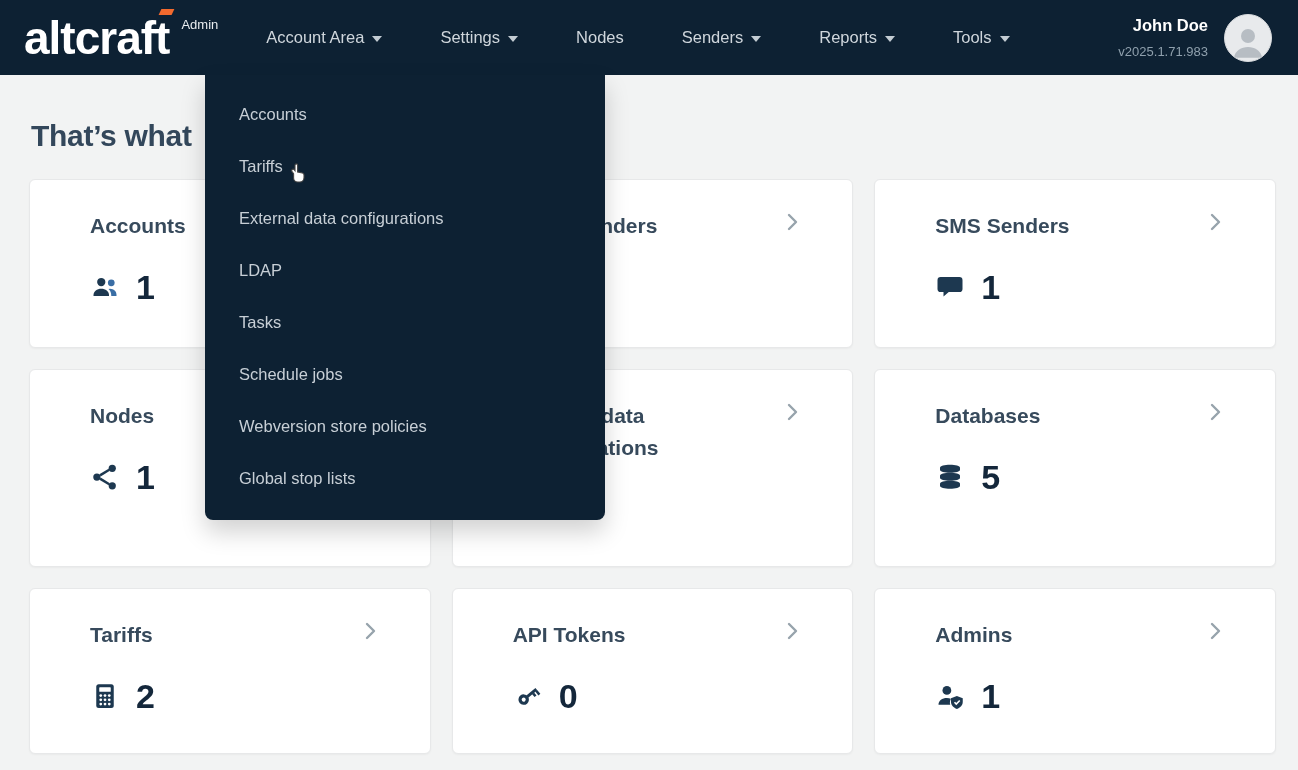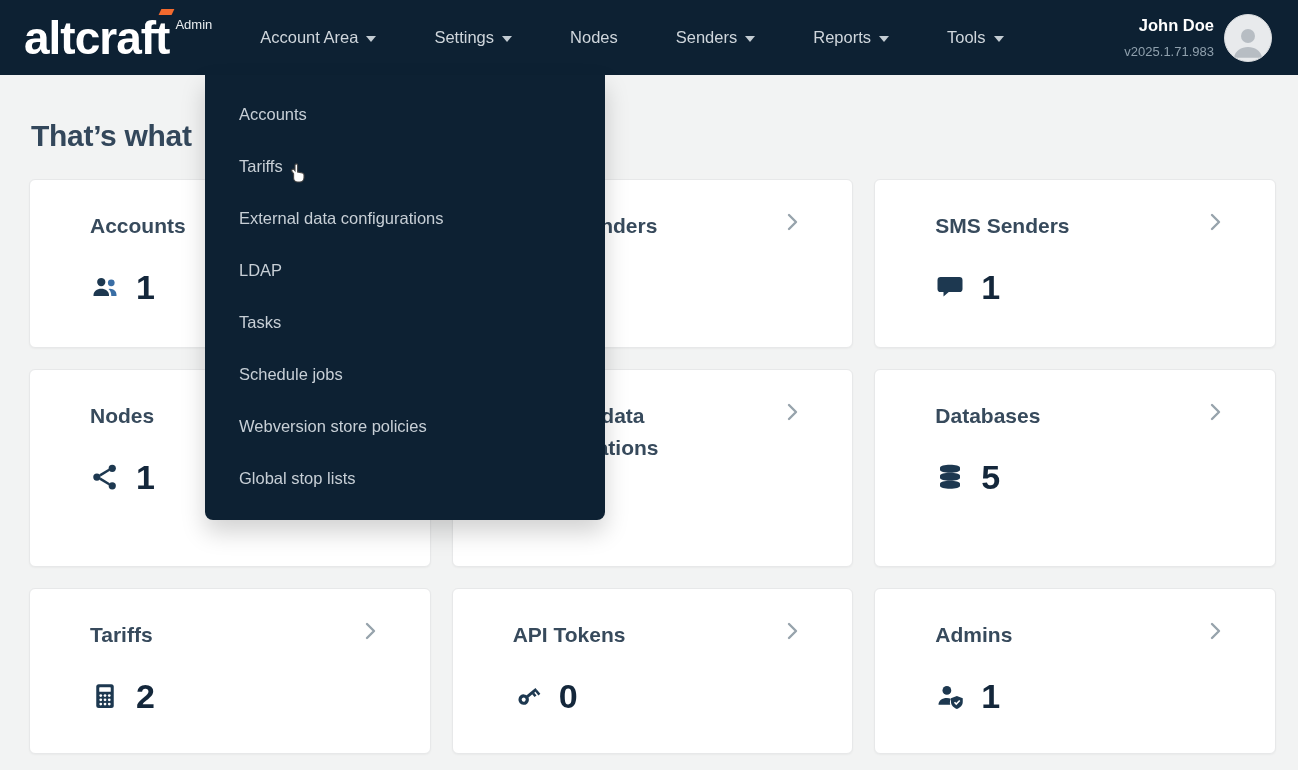--- a/index.html
+++ b/index.html
@@ -26,28 +26,28 @@
     display:flex;align-items:center;
     padding:0 26px 0 24px;color:var(--navtext);
   }
   .logo{display:flex;align-items:flex-start;position:relative;margin-right:48px;}
   .logo-text{font-size:46px;font-weight:700;color:#fff;letter-spacing:-1px;line-height:1;position:relative;}
   .logo-t{position:relative;}
   .logo-t::after{
     content:"";position:absolute;top:-3px;right:-4px;width:13px;height:6px;
     background:var(--orange);transform:skewX(-25deg);
   }
-  .logo-admin{font-size:13px;color:#e8ecef;margin-left:6px;margin-top:2px;}
+  .logo-admin{font-size:13px;color:#e8ecef;margin-left:12px;margin-top:2px;}
   .nav-items{display:flex;align-items:center;gap:58px;font-size:16.5px;}
   .nav-item{display:flex;align-items:center;gap:8px;cursor:pointer;white-space:nowrap;}
   .caret{
     width:0;height:0;border-left:5px solid transparent;border-right:5px solid transparent;
     border-top:6px solid #c3ccd3;margin-top:2px;
   }
-  .nav-right{margin-left:auto;display:flex;align-items:center;gap:10px;}
+  .nav-right{margin-left:auto;display:flex;align-items:center;gap:16px;}
   .user-meta{text-align:right;}
   .user-name{color:#fff;font-weight:700;font-size:16.5px;}
   .user-version{color:#8fa0ad;font-size:13px;margin-top:9px;}
   .avatar{
     width:48px;height:48px;border-radius:50%;background:#e8eaec;
     display:flex;align-items:flex-end;justify-content:center;overflow:hidden;
     border:1px solid #d7dadd;
   }
   .avatar svg{width:40px;height:40px;}
 

